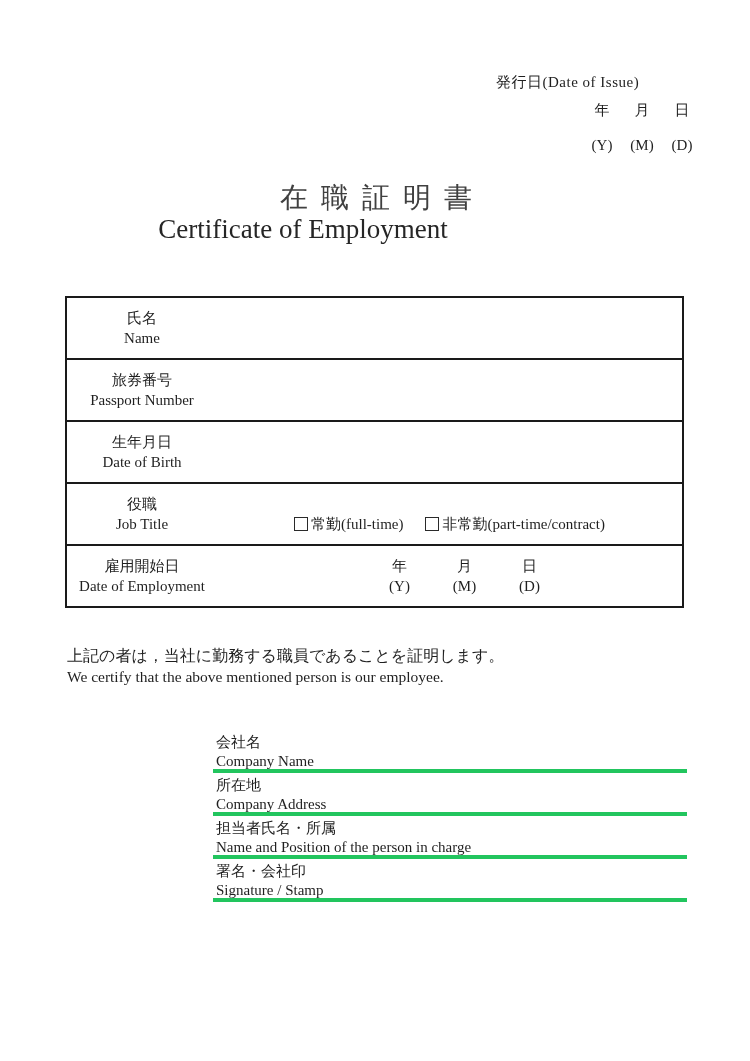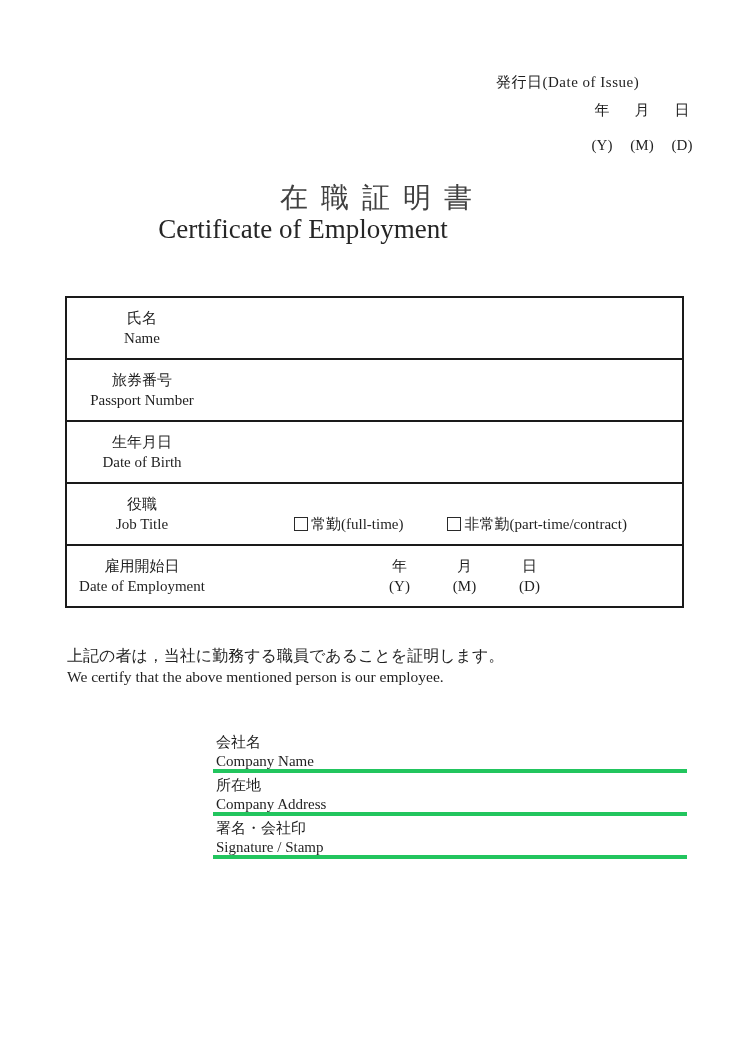--- a/index.html
+++ b/index.html
@@ -49,21 +49,21 @@
   .t-label {
     width: 150px; display: flex; flex-direction: column;
     align-items: center; justify-content: center;
     font-size: 15px; line-height: 20px; text-align: center;
   }
   .t-value { flex: 1 1 auto; position: relative; }
 
   
   .checkbox-group {
     position: absolute; left: 77px; top: 0; bottom: 0;
-    display: flex; align-items: center; gap: 44px;
+    display: flex; align-items: center; gap: 22px;
     font-size: 15px;
     margin-top: 20px;
   }
   .cbx-item { display: flex; align-items: center; }
   .cbx-box {
     display: inline-block; width: 14px; height: 14px;
     border: 1.5px solid #2a2a2a; background: #fff;
     margin-right: 3px; flex: 0 0 auto;
   }
 
@@ -195,19 +195,23 @@
   <div class="f-field">
     <div class="ja">会社名</div>
     <div class="en">Company Name</div>
   </div>
 
   <div class="f-field">
     <div class="ja">所在地</div>
     <div class="en">Company Address</div>
   </div>
 
+  <div class="f-field">
+    <div class="ja">担当者氏名・所属</div>
+    <div class="en">Name and Position of the person in charge</div>
+  </div>
 
   <div class="f-field">
     <div class="ja">署名・会社印</div>
     <div class="en">Signature / Stamp</div>
   </div>
 
 </div>
 
 </body></html>

